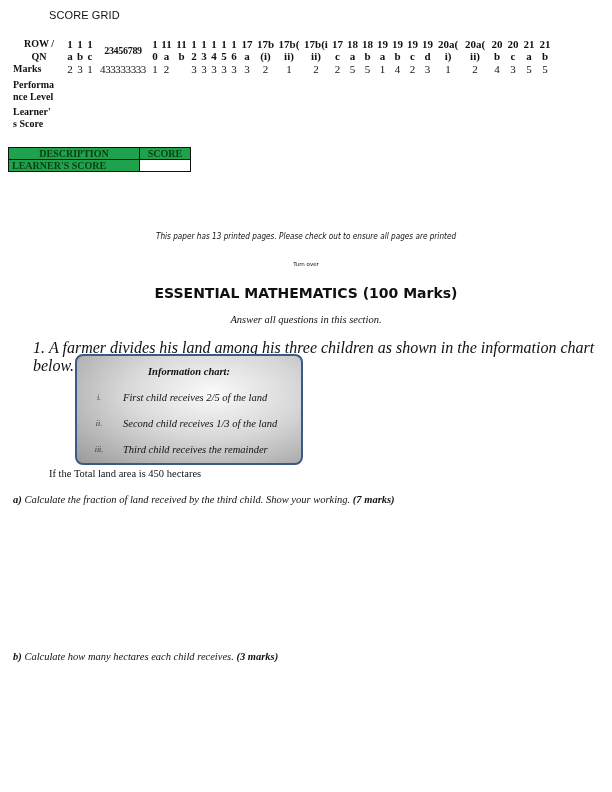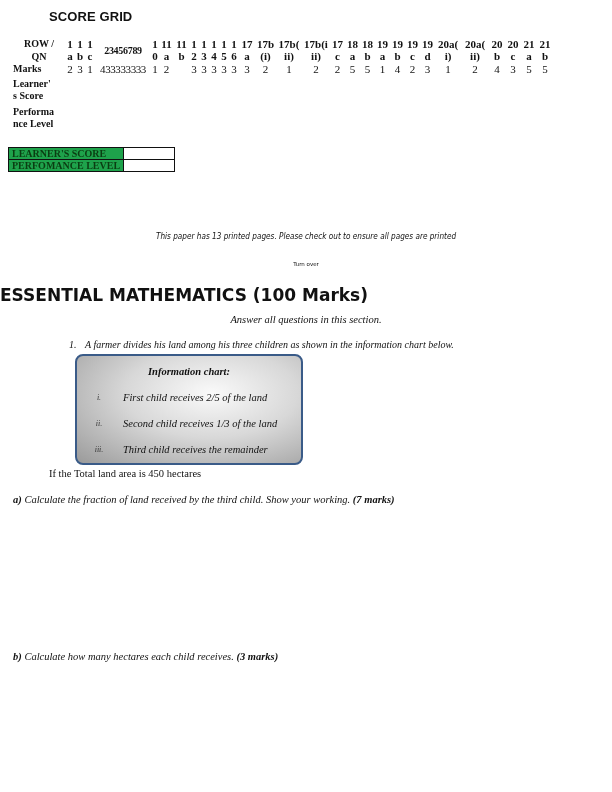--- a/index.html
+++ b/index.html
@@ -1,42 +1,42 @@
 <!DOCTYPE html>
 <html><head>
 <meta charset="utf-8">
 <style>
   html, body { margin:0; padding:0; background:#fff; }
   body { width:612px; height:792px; position:relative; overflow:hidden; color:#111;
          font-family:"Liberation Serif", serif; }
   .abs { position:absolute; }
-  .score-grid-title { left:49px; top:9px; font-family:"Liberation Sans", sans-serif; font-weight:bold; font-size:13px; letter-spacing:0.1px; }
+  .score-grid-title { left:49px; top:9px; font-family:"Liberation Sans", sans-serif; font-weight:normal; font-size:11px; letter-spacing:0.1px; }
 
   .grid-table { left:13px; top:38px; border-collapse:collapse; font-family:"Liberation Serif", serif; }
   .grid-table td { padding:0; vertical-align:top; font-size:11px; line-height:12px; }
   .grid-table .hdr td { font-weight:bold; text-align:center; }
   .grid-table .rowlabel { font-weight:bold; text-align:left; font-size:10px; line-height:12.5px; }
   .grid-table .hdr .rowlabel { text-align:center; }
   .grid-table .marks td { text-align:center; font-weight:normal; }
   .grid-table .marks .rowlabel { font-weight:bold; text-align:left; }
 
   .desc-table { left:8px; top:147px; border-collapse:collapse; font-family:"Liberation Serif", serif; font-size:10px; }
   .desc-table td { border:1px solid #111; padding:0 3px; height:11px; line-height:11px; }
   .desc-table .green { background:#1ea24b; }
   .desc-table .hd { font-weight:bold; text-align:center; color:#0b3d12; }
   .desc-table .tot { color:#0b3d12; }
   .desc-table .bld { font-weight:bold; color:#0b3d12; }
   .desc-table .w { background:#fff; width:44px; }
 
   .footer-note { left:0; width:612px; top:231px; text-align:center; font-family:"DejaVu Sans", sans-serif; font-size:8.5px; transform:scaleX(0.86); font-style:italic; }
   .turn-over { left:0; width:612px; top:261px; text-align:center; font-family:"DejaVu Sans", sans-serif; font-size:5.5px; }
 
-  .main-title { left:0; width:612px; top:285px; font-family:"DejaVu Sans", sans-serif; font-weight:bold; font-size:17px; }
+  .main-title { left:0; width:612px; top:285px; text-align:center; font-family:"DejaVu Sans", sans-serif; font-weight:bold; font-size:14px; }
   .instruction { left:0; width:612px; top:314px; text-align:center; font-style:italic; font-size:10.5px; }
-  .q1 { left:33px; top:339px; font-style:italic; font-size:10px;margin-left:36px; }
+  .q1 { left:33px; top:339px; font-style:italic; font-size:16px; }
   .q1 .num { display:inline-block; width:16px; }
 
   .info-box { left:75px; top:354px; width:228px; height:111px; border:2px solid #3a5b88; border-radius:8px;
               background:radial-gradient(ellipse at 60% 35%, #fafafa 0%, #d8d8d8 45%, #9a9a9a 100%);
               box-sizing:border-box; }
   .info-title { position:absolute; left:0; width:100%; top:10px; text-align:center; font-weight:bold; font-style:italic; font-size:10.5px; }
   .info-item { position:absolute; left:0; width:100%; font-style:italic; font-size:10.5px; }
   .info-item .roman { position:absolute; left:12px; width:20px; text-align:center; font-size:8px; color:#333; top:1px; }
   .info-item .txt { position:absolute; left:46px; }
 
@@ -199,44 +199,44 @@
     <td>2</td>
     <td>3</td>
     <td>1</td>
     <td>2</td>
     <td>4</td>
     <td>3</td>
     <td>5</td>
     <td>5</td>
   </tr>
   <tr>
+    <td class="rowlabel" style="padding-top:3px;">
+      <div>Performa</div>
+      <div>nce Level</div>
+    </td>
+    <td colspan="29"></td>
+  </tr>
+  <tr>
     <td class="rowlabel" style="padding-top:2px;">
       <div>Learner'</div>
       <div>s Score</div>
     </td>
     <td colspan="29"></td>
   </tr>
-  <tr>
-    <td class="rowlabel" style="padding-top:3px;">
-      <div>Performa</div>
-      <div>nce Level</div>
-    </td>
-    <td colspan="29"></td>
-  </tr>
 </tbody>
   </table>
 
 <table class="abs desc-table">
   <tbody>
+      <tr>
+    <td class="green hd" style="width:124px;">DESCRIPTION</td>
+    <td class="green hd">SCORE</td>
+  </tr>
   <tr>
     <td class="green bld">LEARNER'S SCORE</td>
-    <td class="w"></td>
-  </tr>
-  <tr>
-    <td class="green bld">PERFOMANCE LEVEL</td>
     <td class="w"></td>
   </tr>
 </tbody>
   </table>
 
 <div class="abs footer-note">This paper has 13 printed pages. Please check out to ensure all pages are printed</div>
 <div class="abs turn-over">Turn over</div>
 
 <div class="abs main-title">ESSENTIAL MATHEMATICS (100 Marks)</div>
 <div class="abs instruction">Answer all questions in this section.</div>

